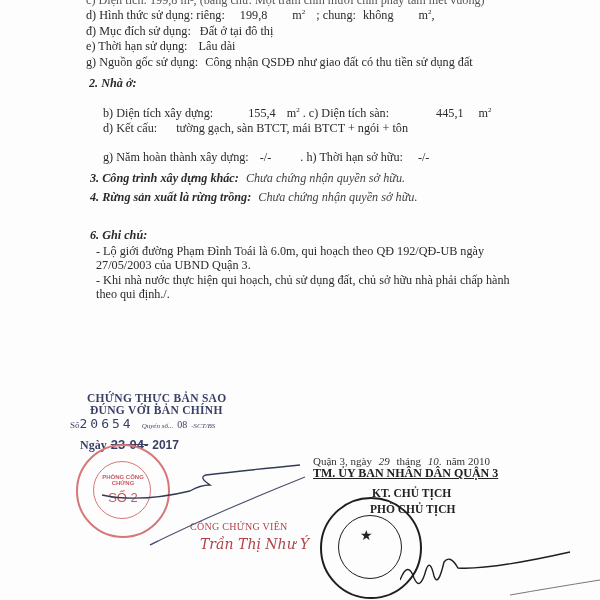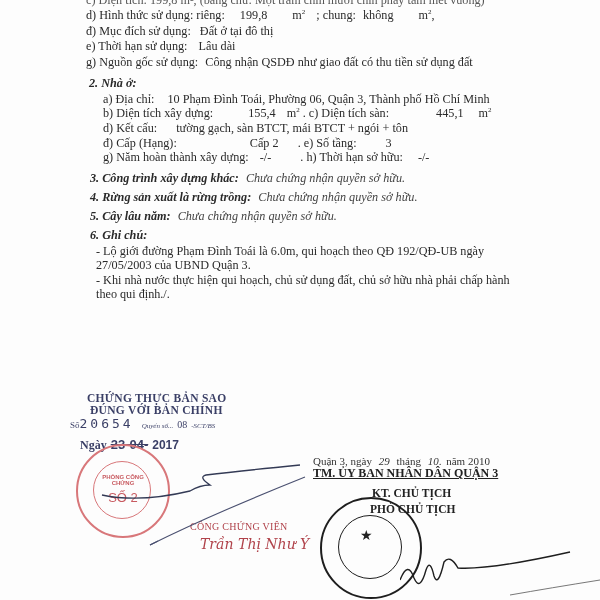--- a/index.html
+++ b/index.html
@@ -49,59 +49,45 @@
   <div class="line sub" style="top:55px;">
     <span>g) Nguồn gốc sử dụng:</span>
     <span style="margin-left:4px;">Công nhận QSDĐ như giao đất có thu tiền sử dụng đất</span>
   </div>
   <div class="line sub" style="top:39px;">
     <span>e) Thời hạn sử dụng:</span>
     <span style="margin-left:8px;">Lâu dài</span>
   </div>
 
   <div class="line bi" style="left:89px; top:76px;">2. Nhà ở:</div>
-  <div class="line" style="left:103px; top:92px;">
-    <span>a) Địa chỉ:</span>
-    <span style="margin-left:10px;">10 Phạm Đình Toái, Phường 06, Quận 3, Thành phố Hồ Chí Minh</span>
-  </div>
   <div class="line" style="left:103px; top:106px;">
     <span>b) Diện tích xây dựng:</span>
     <span style="margin-left:32px;">155,4</span>
     <span style="margin-left:8px;"><span>m</span><sup>2</sup></span>
     <span>. c) Diện tích sàn:</span>
     <span style="margin-left:44px;">445,1</span>
     <span style="margin-left:12px;"><span>m</span><sup>2</sup></span>
   </div>
   <div class="line" style="left:103px; top:121px;">
     <span>d) Kết cấu:</span>
     <span style="margin-left:16px;">tường gạch, sàn BTCT, mái BTCT + ngói + tôn</span>
-  </div>
-  <div class="line" style="left:103px; top:136px;">
-    <span>đ) Cấp (Hạng):</span>
-    <span style="margin-left:70px;">Cấp 2</span>
-    <span style="margin-left:16px;">. e) Số tầng:</span>
-    <span style="margin-left:26px;">3</span>
   </div>
   <div class="line" style="left:103px; top:150px;">
     <span>g) Năm hoàn thành xây dựng:</span>
     <span style="margin-left:8px;">-/-</span>
     <span style="margin-left:26px;">. h) Thời hạn sở hữu:</span>
     <span style="margin-left:12px;">-/-</span>
   </div>
 
   <div class="line" style="left:90px; top:171px;">
     <span class="bi">3. Công trình xây dựng khác:</span>
     <span class="it" style="margin-left:4px;">Chưa chứng nhận quyền sở hữu.</span>
   </div>
   <div class="line" style="left:90px; top:190px;">
     <span class="bi">4. Rừng sản xuất là rừng trồng:</span>
-    <span class="it" style="margin-left:4px;">Chưa chứng nhận quyền sở hữu.</span>
-  </div>
-  <div class="line" style="left:90px; top:209px;">
-    <span class="bi">5. Cây lâu năm:</span>
     <span class="it" style="margin-left:4px;">Chưa chứng nhận quyền sở hữu.</span>
   </div>
 
   <div class="line bi" style="left:90px; top:228px;">6. Ghi chú:</div>
   <div class="line" style="left:96px; top:244px;">- Lộ giới đường Phạm Đình Toái là 6.0m, qui hoạch theo QĐ 192/QĐ-UB ngày</div>
   <div class="line" style="left:96px; top:258px;">27/05/2003 của UBND Quận 3.</div>
   <div class="line" style="left:96px; top:273px;">- Khi nhà nước thực hiện qui hoạch, chủ sử dụng đất, chủ sở hữu nhà phải chấp hành</div>
   <div class="line" style="left:96px; top:287px;">theo qui định./.</div>
 
   <div class="abs cert" style="left:87px; top:392px;">CHỨNG THỰC BẢN SAO</div>

